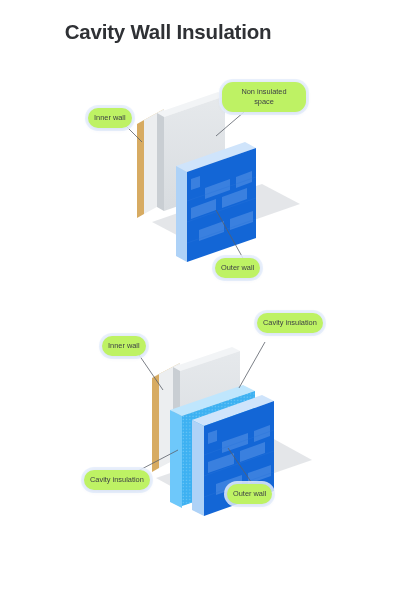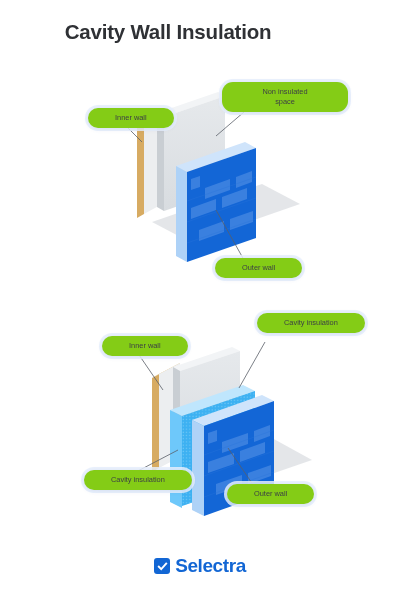--- a/index.html
+++ b/index.html
@@ -40,28 +40,28 @@
     left: 0;
     width: 400px;
   }
   #stage-top  { top: 70px;  height: 215px; }
   #stage-bottom { top: 300px; height: 235px; }
   .stage svg { display: block; width: 400px; height: 100%; overflow: visible; }
 
   
   .callout {
     position: absolute;
-    background: #84cc16;
+    background: #bef264;
     border-radius: 11px;
     box-shadow: 0 1px 5px rgba(60,90,160,0.13),
                 0 0 0 3px rgba(231,240,253,0.85);
     color: #3c3f45;
     font-size: 7.4px;
     line-height: 1.35;
-    padding: 5px 27px;
+    padding: 5px 6px;
     text-align: center;
     white-space: pre-line;
     z-index: 5;
   }
 
   
   #callout-noninsulated { left: 222px; top: 82px;  width: 72px; }
   #callout-innerwall-1  { left: 88px;  top: 108px; }
   #callout-outerwall-1  { left: 215px; top: 258px; }
 
@@ -245,22 +245,14 @@
         <line x1="258" y1="192" x2="228" y2="148"></line>
       </g>
     </svg>
   </div>
 
   <div class="callout" id="callout-cavity-top">Cavity insulation</div>
   <div class="callout" id="callout-innerwall-2">Inner wall</div>
   <div class="callout" id="callout-cavity-bottom">Cavity insulation</div>
   <div class="callout" id="callout-outerwall-2">Outer wall</div>
 
-  <div class="logo">
-    <span class="logo-mark">
-      <svg width="11" height="11" viewBox="0 0 12 12" xmlns="http://www.w3.org/2000/svg">
-        <path d="M2 6.2 L4.6 8.8 L10 2.8" fill="none" stroke="#ffffff" stroke-width="2.1" stroke-linecap="square" stroke-linejoin="miter"></path>
-      </svg>
-    </span>
-    <span class="logo-text">Selectra</span>
-  </div>
 
 </div>
 
 </body></html>

